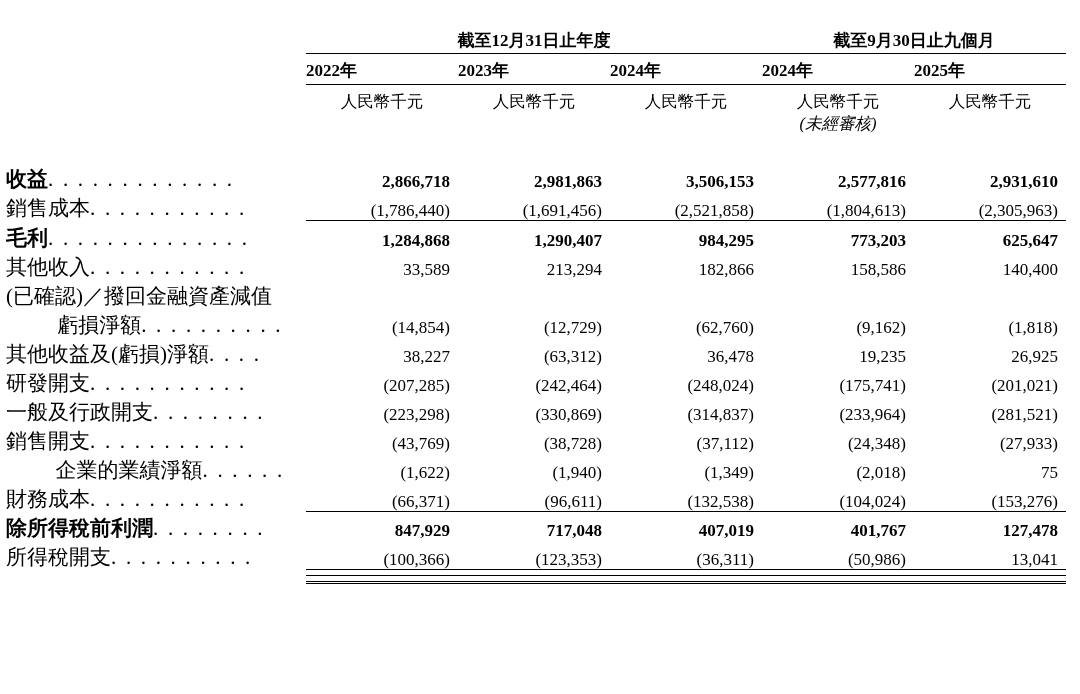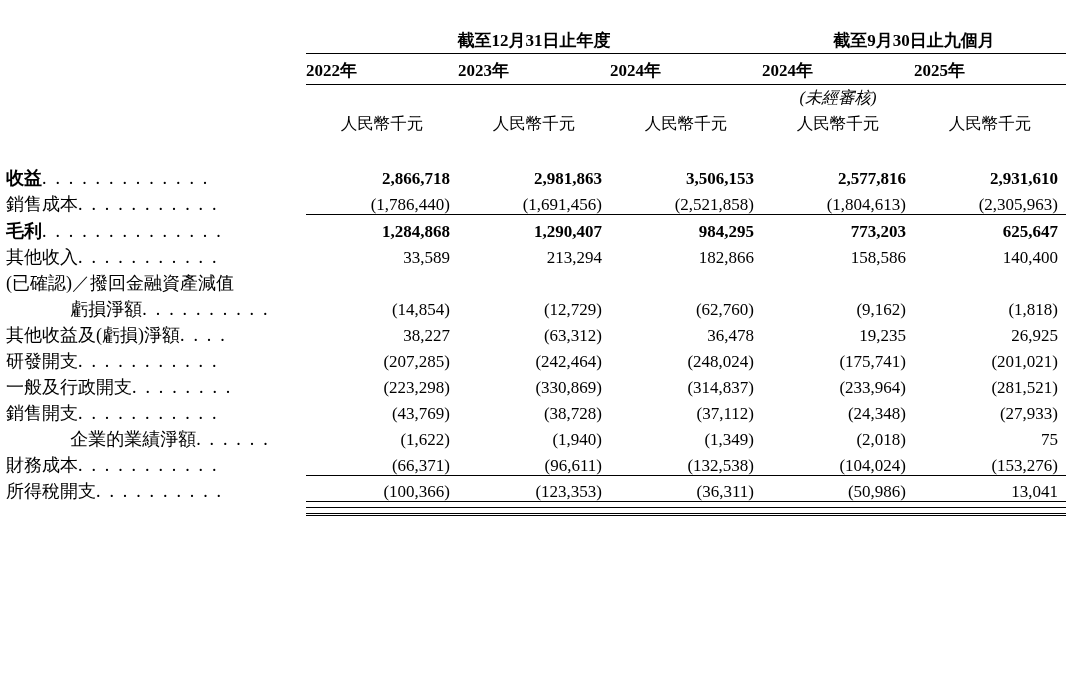--- a/index.html
+++ b/index.html
@@ -75,21 +75,21 @@
     font-size: 16.5px;
     font-style: italic;
     padding-top: 5px;
     white-space: nowrap;
   }
 
   .gap-row td { height: 30px; }
 
   
   .lbl {
-    font-size: 18px;
+    font-size: 21px;
     white-space: nowrap;
     padding-top: 7px;
     padding-bottom: 1px;
     letter-spacing: 0px;
   }
   .lbl.bold { font-weight: bold; }
   .lbl .dots {
     letter-spacing: 2.2px;
     font-weight: normal;
   }
@@ -153,33 +153,33 @@
         <tr>
           <td></td>
           <td class="yr-rule"></td>
           <td class="yr-rule"></td>
           <td class="yr-rule"></td>
           <td class="yr-rule"></td>
           <td class="yr-rule"></td>
         </tr>
         <tr>
           <td></td>
+          <td class="unit-cell">人民幣千元</td>
+          <td class="unit-cell">人民幣千元</td>
+          <td class="unit-cell">人民幣千元</td>
+          <td class="unit-cell">人民幣千元</td>
+          <td class="unit-cell">人民幣千元</td>
+        </tr>
+        <tr>
+          <td></td>
           <td class="unit-sub"></td>
           <td class="unit-sub"></td>
           <td class="unit-sub"></td>
           <td class="unit-sub">(未經審核)</td>
           <td class="unit-sub"></td>
-        </tr>
-        <tr>
-          <td></td>
-          <td class="unit-cell">人民幣千元</td>
-          <td class="unit-cell">人民幣千元</td>
-          <td class="unit-cell">人民幣千元</td>
-          <td class="unit-cell">人民幣千元</td>
-          <td class="unit-cell">人民幣千元</td>
         </tr>
         <tr class="gap-row">
           <td colspan="6"></td>
         </tr>
         <tr>
           <td class="lbl bold"><span>收益</span><span class="dots">. . . . . . . . . . . . .</span></td>
           <td class="num bold">2,866,718</td>
           <td class="num bold">2,981,863</td>
           <td class="num bold">3,506,153</td>
           <td class="num bold">2,577,816</td>
@@ -283,20 +283,28 @@
         </tr>
         <tr class="rule-row">
           <td class="rule-cell"></td>
           <td class="rule-cell on"></td>
           <td class="rule-cell on"></td>
           <td class="rule-cell on"></td>
           <td class="rule-cell on"></td>
           <td class="rule-cell on"></td>
         </tr>
         <tr>
+          <td class="lbl bold"><span>除所得稅前利潤</span><span class="dots">. . . . . . . .</span></td>
+          <td class="num bold">847,929</td>
+          <td class="num bold">717,048</td>
+          <td class="num bold">407,019</td>
+          <td class="num bold">401,767</td>
+          <td class="num bold">127,478</td>
+        </tr>
+        <tr>
           <td class="lbl"><span>所得稅開支</span><span class="dots">. . . . . . . . . .</span></td>
           <td class="num">(100,366)</td>
           <td class="num">(123,353)</td>
           <td class="num">(36,311)</td>
           <td class="num">(50,986)</td>
           <td class="num">13,041</td>
         </tr>
         <tr class="rule-row">
           <td class="rule-cell"></td>
           <td class="rule-cell on"></td>

